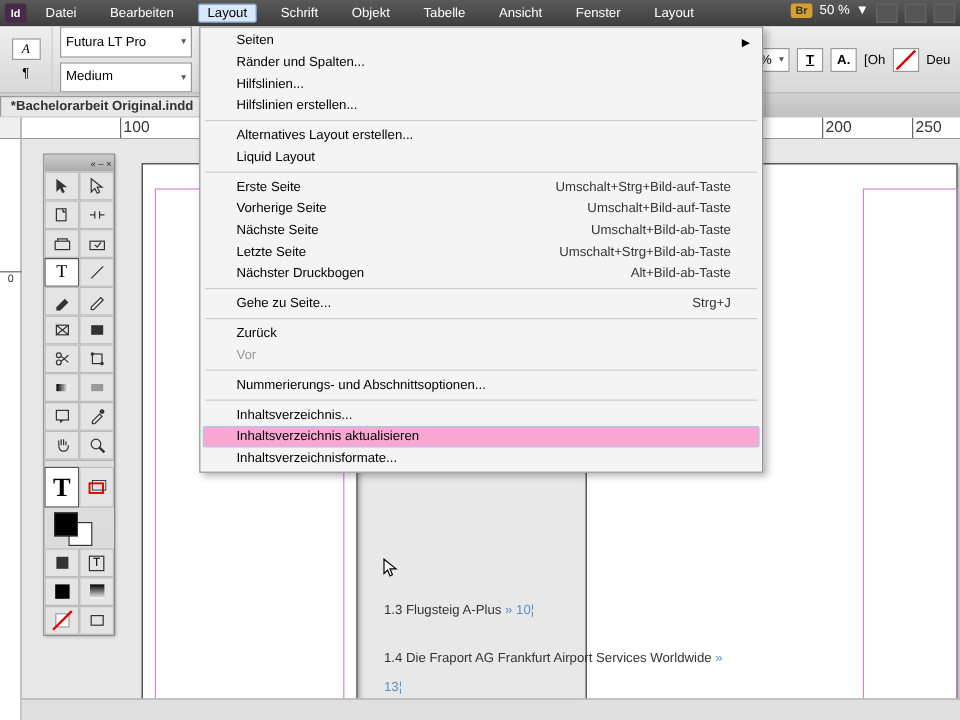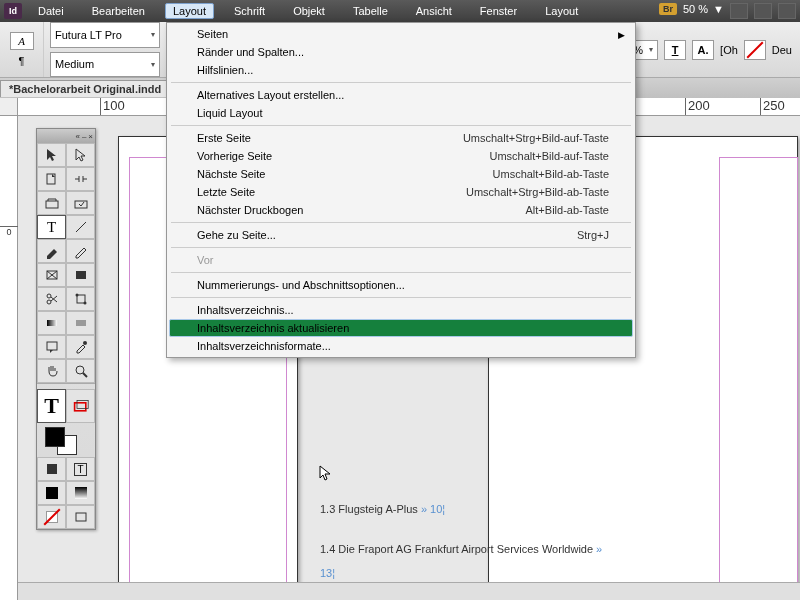--- a/index.html
+++ b/index.html
@@ -59,21 +59,21 @@
 .tool-sep { grid-column: 1 / 3; height: 6px; border-top: 1px solid #aaa; }
 .big-t { font-family: serif; font-size: 22px; font-weight: bold; }
 .swatch-pair { grid-column: 1/3; height: 34px; position: relative; }
 .swatch-pair .sw { position: absolute; width: 20px; height: 20px; border: 1px solid #333; }
 .swatch-pair .sw.fg { left: 8px; top: 4px; background: #000; z-index: 2; }
 .swatch-pair .sw.bg { left: 20px; top: 12px; background: #fff; }
 
 .menu-dropdown { position: absolute; left: 166px; top: 22px; width: 470px; background: #f4f4f4; border: 1px solid #979797; box-shadow: 3px 3px 6px rgba(0,0,0,.3); z-index: 100; padding: 2px; }
 .menu-item { display: flex; align-items: flex-end; padding: 3px 24px 3px 28px; color: #000; cursor: default; position: relative; }
 .menu-item.disabled { color: #999; }
-.menu-item.hover { background: #15803d; border: 1px solid #a8c8e8; border-radius: 2px; padding: 2px 23px 2px 27px; }
+.menu-item.hover { background: #f9a8d4; border: 1px solid #a8c8e8; border-radius: 2px; padding: 2px 23px 2px 27px; }
 .menu-item .shortcut { margin-left: auto; color: #333; }
 .menu-item .arrow { position: absolute; right: 8px; font-size: 9px; }
 .menu-sep { height: 1px; background: #ccc; margin: 3px 2px; }
 
 .cursor { position: absolute; left: 318px; top: 465px; z-index: 200; pointer-events: none; }
 .cursor svg { width: 16px; height: 16px; }
 
 .scrollbar-h { position: absolute; left: 18px; right: 0; bottom: 0; height: 18px; background: #e0e0e0; border-top: 1px solid #aaa; }
 </style>
 </head>
@@ -323,20 +323,23 @@
     <div class="menu-item">
       <span>Seiten</span>
       <span class="arrow">▶</span>
     </div>
     <div class="menu-item">
       <span>Ränder und Spalten...</span>
     </div>
     <div class="menu-item">
       <span>Hilfslinien...</span>
     </div>
+    <div class="menu-item">
+      <span>Hilfslinien erstellen...</span>
+    </div>
     <div class="menu-sep"></div>
     <div class="menu-item">
       <span>Alternatives Layout erstellen...</span>
     </div>
     <div class="menu-item">
       <span>Liquid Layout</span>
     </div>
     <div class="menu-sep"></div>
     <div class="menu-item">
       <span>Erste Seite</span>
@@ -357,20 +360,23 @@
     <div class="menu-item">
       <span>Nächster Druckbogen</span>
       <span class="shortcut">Alt+Bild-ab-Taste</span>
     </div>
     <div class="menu-sep"></div>
     <div class="menu-item">
       <span>Gehe zu Seite...</span>
       <span class="shortcut">Strg+J</span>
     </div>
     <div class="menu-sep"></div>
+    <div class="menu-item">
+      <span>Zurück</span>
+    </div>
     <div class="menu-item disabled">
       <span>Vor</span>
     </div>
     <div class="menu-sep"></div>
     <div class="menu-item">
       <span>Nummerierungs- und Abschnittsoptionen...</span>
     </div>
     <div class="menu-sep"></div>
     <div class="menu-item">
       <span>Inhaltsverzeichnis...</span>

